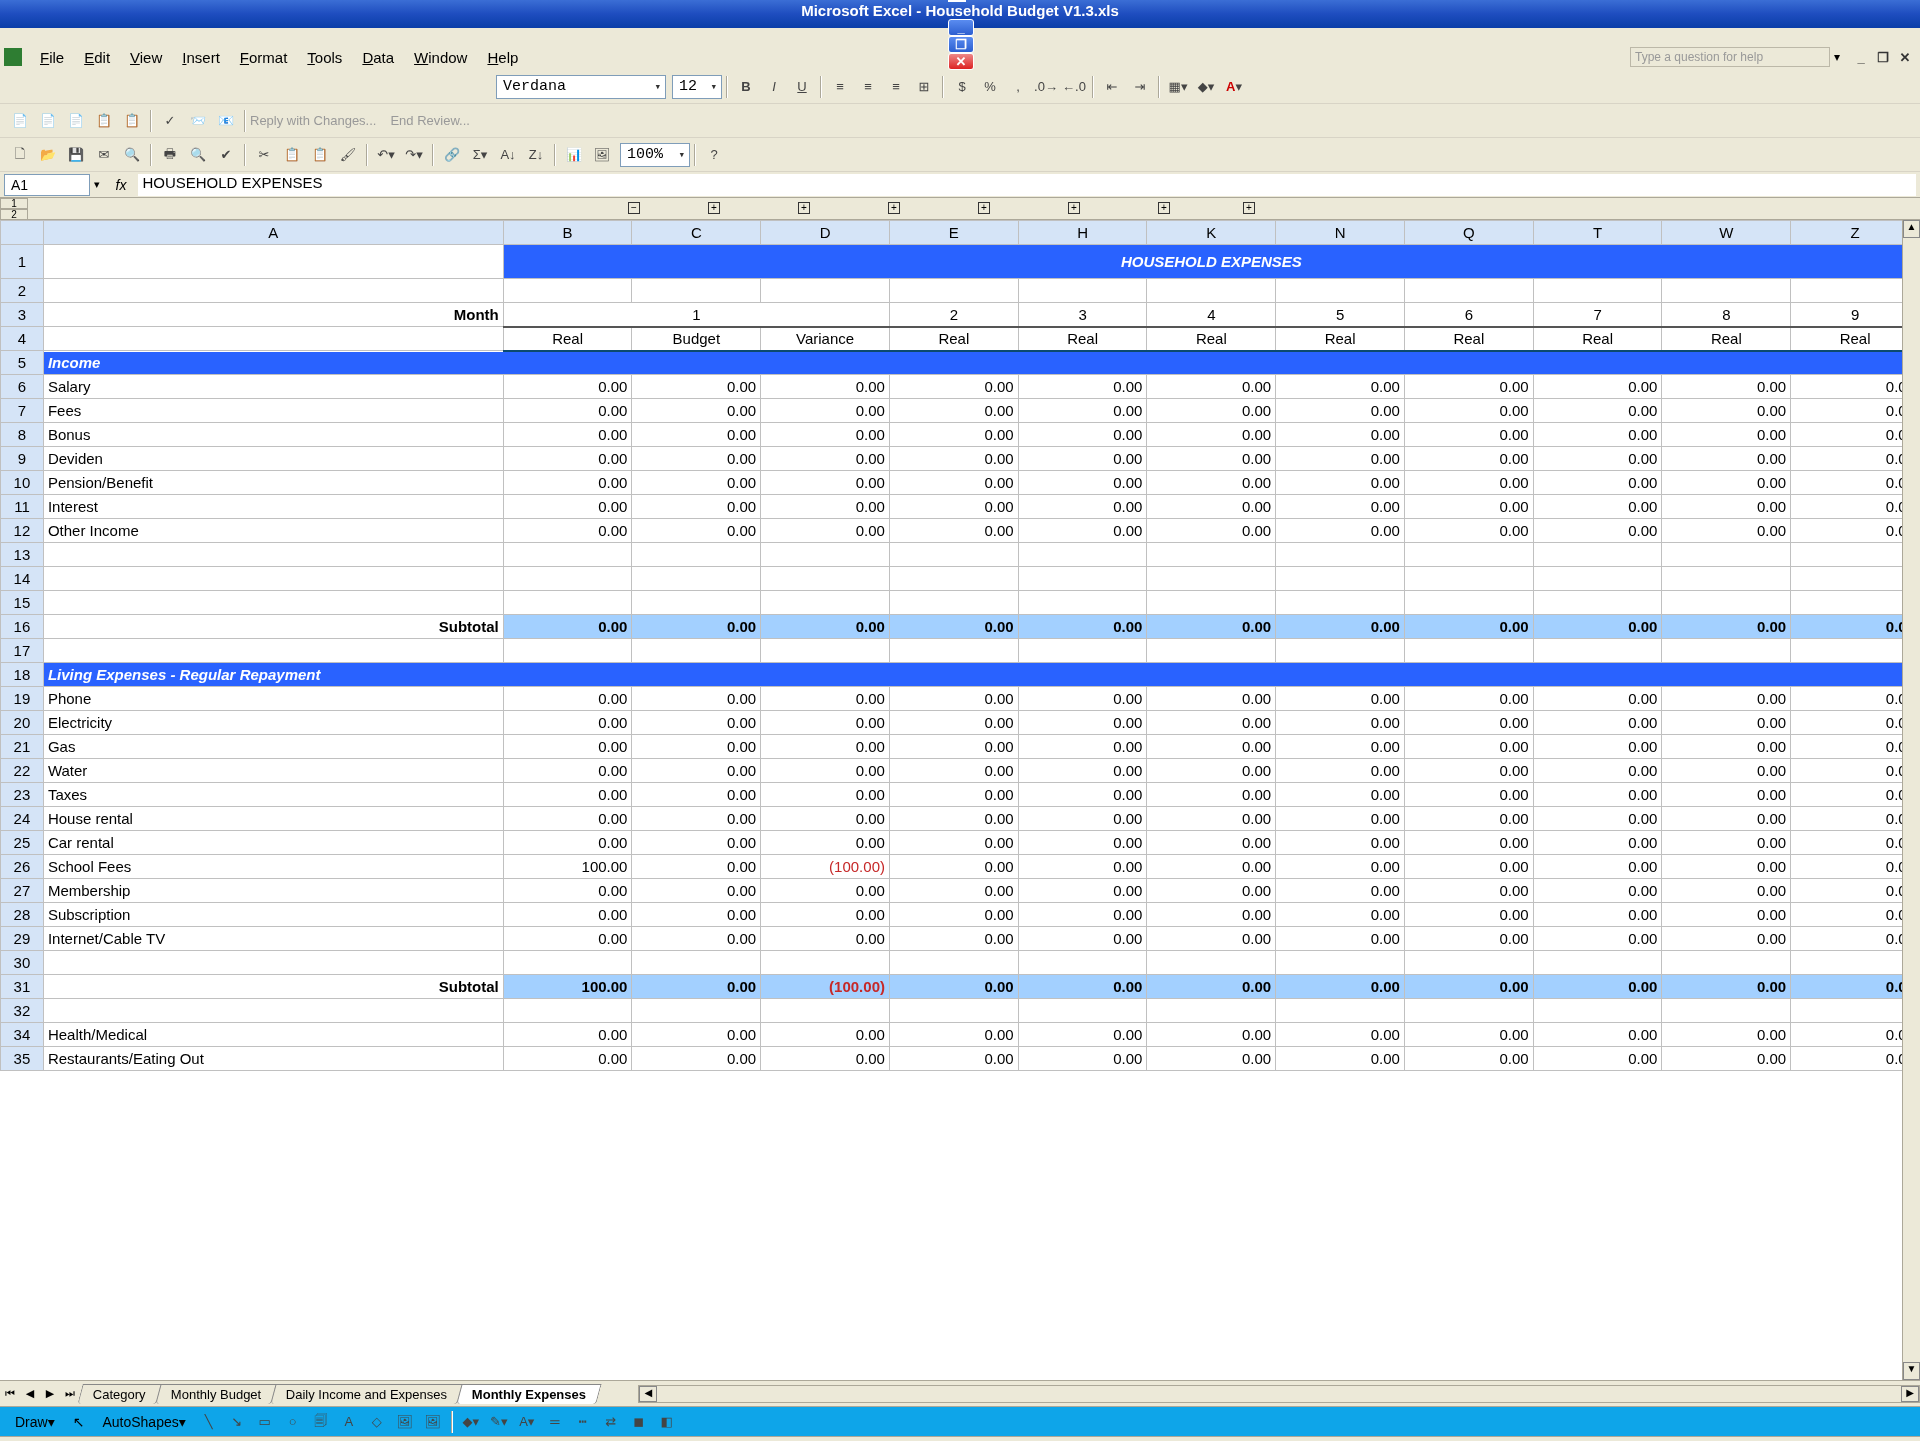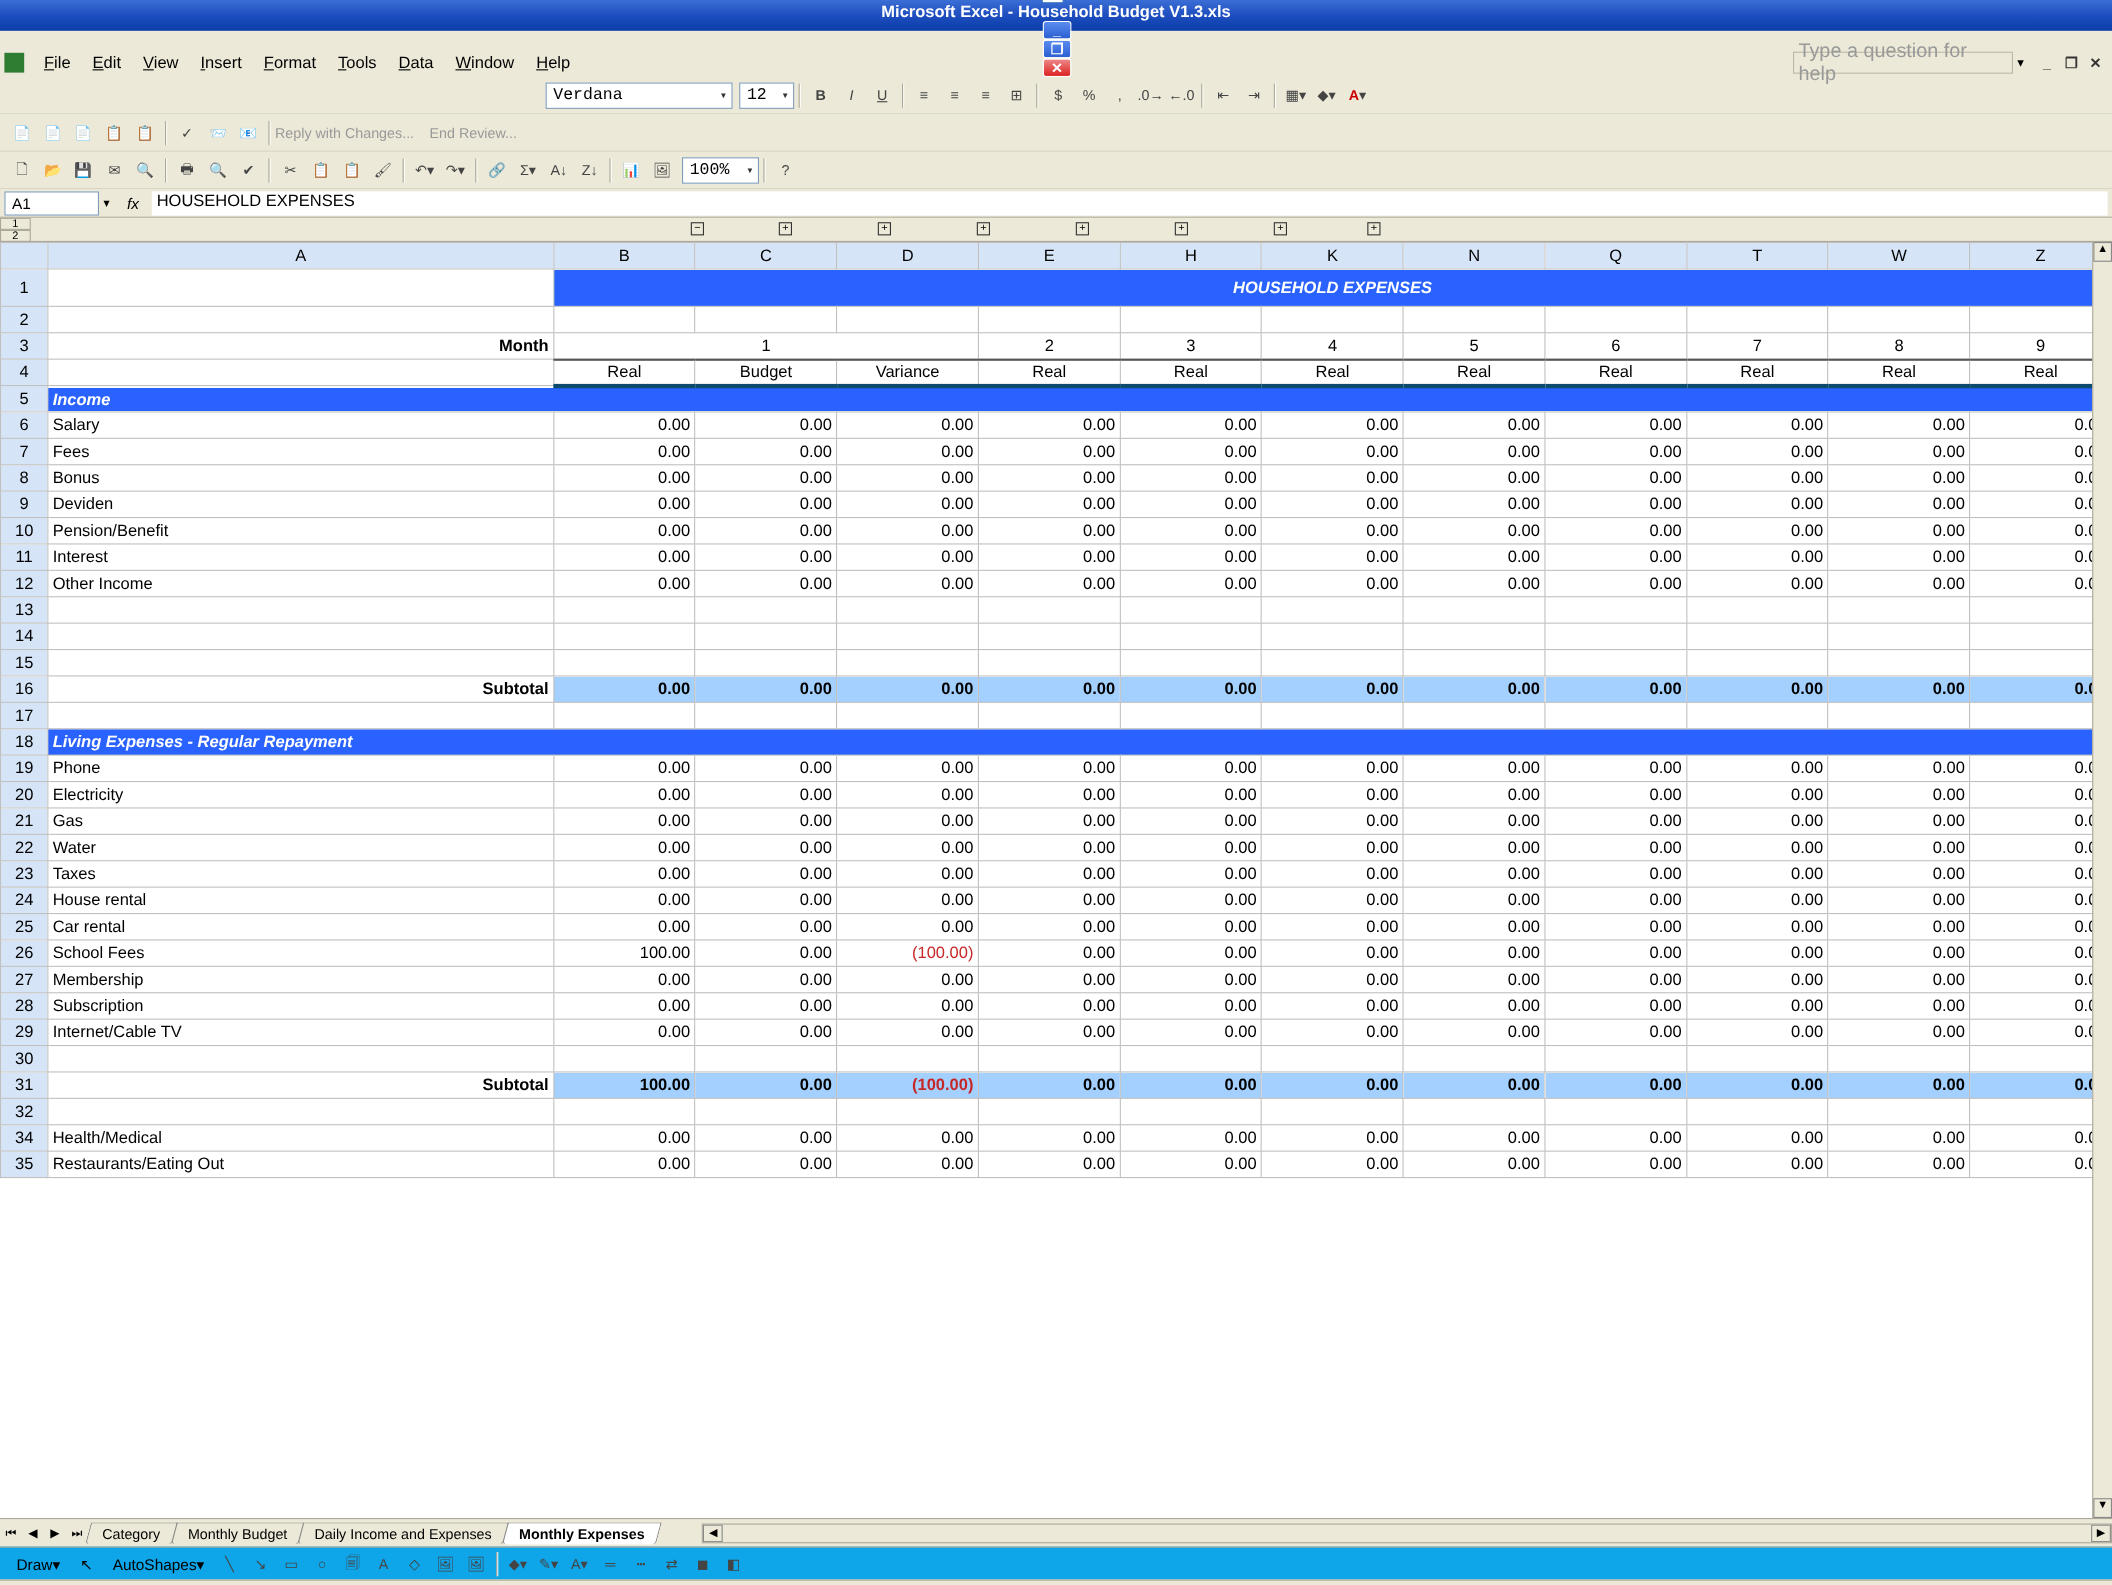--- a/index.html
+++ b/index.html
@@ -11,21 +11,21 @@
 .titlebar .spacer { flex: 1; }
 .winbtn { width: 26px; height: 22px; margin-left: 2px; border: 1px solid #fff; border-radius: 3px; display: flex; align-items: center; justify-content: center; color: #fff; font-weight: bold; font-size: 13px; }
 .winbtn.minmax { background: linear-gradient(#5a8cf0,#2c5fd0); }
 .winbtn.close { background: linear-gradient(#e88,#d22); }
 
 
 .menubar { height: 26px; background: #ece9d8; display: flex; align-items: center; padding: 0 4px; margin-top: 16px; }
 .menubar .appicon-sm { width: 18px; height: 18px; background: #2e7d32; margin-right: 8px; }
 .menubar .mitem { padding: 2px 10px; font-size: 15px; }
 .menubar .mitem u { text-decoration: underline; }
-.menubar .askbox { margin-left: auto; width: 200px; height: 20px; border: 1px solid #bcb8a8; color: #999; font-size: 18px; padding: 0 4px; display: flex; align-items: center; }
+.menubar .askbox { margin-left: auto; width: 200px; height: 20px; border: 1px solid #bcb8a8; color: #999; font-size: 12px; padding: 0 4px; display: flex; align-items: center; }
 .menubar .docbtns { display: flex; margin-left: 6px; }
 .docbtn { width: 16px; height: 14px; margin: 0 3px; font-size: 13px; font-weight: bold; color: #333; display: flex; align-items: center; justify-content: center; }
 
 
 .toolbar { height: 34px; background: #ece9d8; display: flex; align-items: center; padding: 0 6px; border-bottom: 1px solid #d8d4c6; }
 .tbtn { width: 24px; height: 24px; margin: 0 2px; border: 1px solid transparent; display: flex; align-items: center; justify-content: center; font-size: 13px; color: #444; }
 .tsep { width: 2px; height: 22px; border-left: 1px solid #aca899; border-right: 1px solid #fff; margin: 0 4px; }
 .tcombo { height: 24px; border: 1px solid #7f9db9; background: #fff; padding: 0 18px 0 6px; font-size: 15px; display: flex; align-items: center; position: relative; font-family: Liberation Mono, monospace; }
 .tcombo::after { content: '▾'; position: absolute; right: 4px; font-size: 11px; color: #333; }
 .toolbar .faded { color: #999; font-size: 13px; }
@@ -47,21 +47,21 @@
 .gridwrap { position: relative; width: 100%; background: #fff; }
 .grid { border-collapse: collapse; table-layout: fixed; width: 100%; }
 .grid th, .grid td { border: 1px solid #c0c0c0; height: 24px; padding: 0 4px; font-size: 15px; overflow: hidden; white-space: nowrap; }
 .colhdr { background: #d5e4f7; text-align: center; font-weight: normal; font-size: 14px; border: 1px solid #9eb6ce; }
 .rowhdr { background: #d5e4f7; text-align: center; font-weight: normal; font-size: 14px; width: 28px; border: 1px solid #9eb6ce; }
 .corner-select { background: #d5e4f7; border: 1px solid #9eb6ce; }
 .titlecell { background: #2962ff; color: #fff; font-weight: bold; font-size: 22px; text-align: center; font-style: italic; }
 .sectionhdr { background: #2962ff; color: #fff; font-weight: bold; font-size: 15px; font-style: italic; }
 .monthlbl { font-weight: bold; text-align: right; }
 .subheader { text-align: center; font-size: 14px; }
-.subheader.bordered { border-top: 2px solid #555; border-bottom: 4px solid #0c4a6e; }
+.subheader.bordered { border-top: 2px solid #555; border-bottom: 2px solid #0c4a6e; }
 .num { text-align: right; }
 .subtotal-lbl { font-weight: bold; text-align: right; }
 .subtotal-val { background: #a3d0ff; text-align: right; font-weight: bold; }
 .neg { color: #c62828; }
 
 
 .sheettabs { height: 26px; background: #ece9d8; display: flex; align-items: center; border-top: 1px solid #aca899; font-size: 13px; }
 .sheettabs .navbtn { width: 18px; height: 18px; display: flex; align-items: center; justify-content: center; margin: 0 1px; font-size: 11px; }
 .sheettabs .tab { padding: 2px 12px; border: 1px solid #888; border-bottom: none; background: #ece9d8; margin-right: -1px; border-radius: 0 0 4px 4px; transform: skewX(-15deg); }
 .sheettabs .tab span { display: inline-block; transform: skewX(15deg); }

